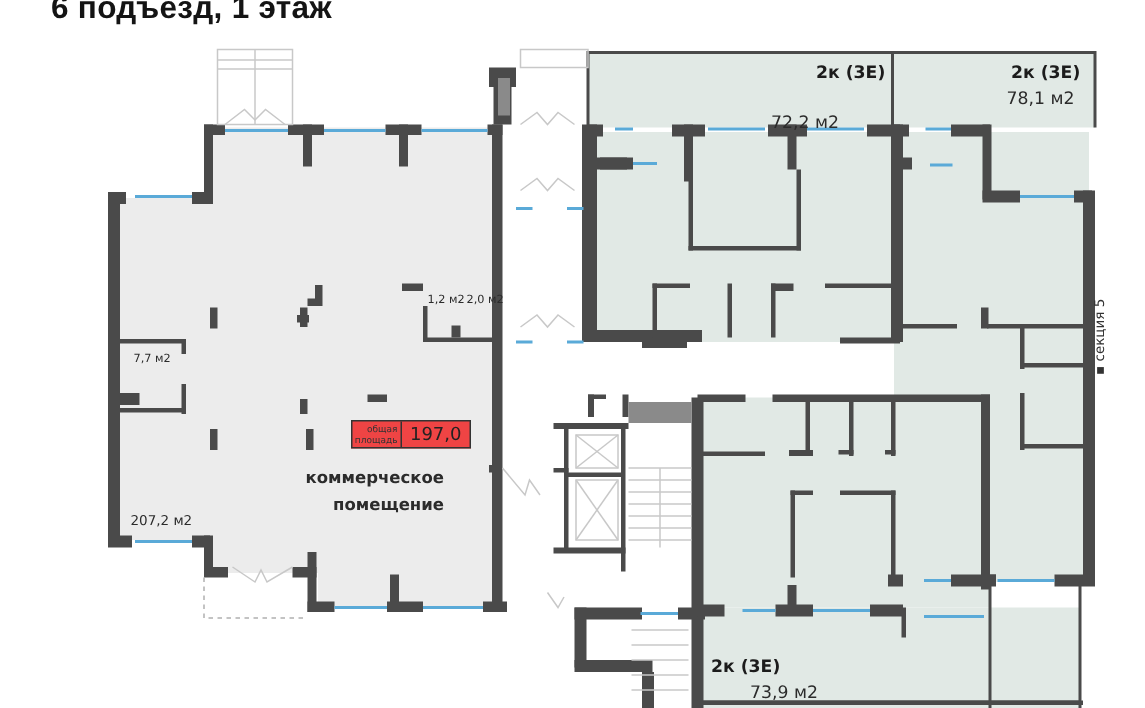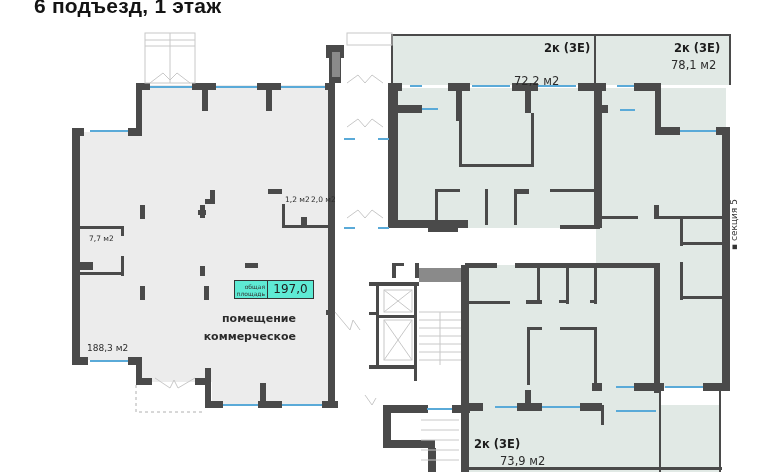--- a/index.html
+++ b/index.html
@@ -4,21 +4,21 @@
 <style>
   html, body { margin: 0; padding: 0; background: #ffffff; }
   body { width: 763px; height: 472px; overflow: hidden; position: relative; font-family: "DejaVu Sans", sans-serif; }
   .title { position: absolute; left: 34px; top: -6px; font-family: "Liberation Sans", sans-serif; font-weight: bold; font-size: 21px; color: #141414; letter-spacing: 0.2px; }
   svg { position: absolute; left: 0; top: 0; }
   .lbl { position: absolute; font-family: "DejaVu Sans", sans-serif; color: #2b2b2b; white-space: nowrap; }
   .apt-type { font-weight: bold; font-size: 11.5px; color: #1c1c1c; }
   .apt-area { font-size: 11.5px; color: #2b2b2b; }
   .small { font-size: 7.5px; color: #2b2b2b; }
   .comm { font-weight: bold; font-size: 11px; color: #2b2b2b; text-align: right; line-height: 18px; }
-  .area-box { position: absolute; left: 234px; top: 280px; width: 80px; height: 19px; border: 1px solid #333; box-sizing: border-box; display: flex; background: #5eead4; }
+  .area-box { position: absolute; left: 234px; top: 280px; width: 80px; height: 19px; border: 1px solid #333; box-sizing: border-box; display: flex; background: #ef4444; }
   .area-box .cap { width: 33px; border-right: 1px solid #333; font-size: 6px; line-height: 7px; text-align: right; padding: 2px 2px 0 0; box-sizing: border-box; color: #333; }
   .area-box .val { flex: 1; font-size: 12px; line-height: 17px; text-align: center; color: #222; }
   .section { position: absolute; left: 729px; top: 250px; transform: rotate(-90deg); transform-origin: left top; font-size: 9px; color: #333; white-space: nowrap; }
 </style>
 </head>
 <body>
 
 <div class="title">6 подъезд, 1 этаж</div>
 
 <svg width="763" height="472" viewBox="0 0 763 472">
@@ -273,25 +273,25 @@
 
 <div class="area-box">
   <div class="cap">
     <div>общая</div>
     <div>площадь</div>
   </div>
   <div class="val">197,0</div>
 </div>
 
 <div class="lbl comm" style="left:190px; top:310px; width:106px;">
+  <div>коммерческое</div>
   <div>помещение</div>
-  <div>коммерческое</div>
 </div>
 
-<div class="lbl" style="left:87px; top:343px; font-size:9px;">188,3 м2</div>
+<div class="lbl" style="left:87px; top:343px; font-size:9px;">207,2 м2</div>
 
 <div class="lbl apt-type" style="left:544px; top:41px;">2к (3Е)</div>
 <div class="lbl apt-area" style="left:514px; top:58px;margin-top:16px;">72,2 м2</div>
 
 <div class="lbl apt-type" style="left:674px; top:41px;">2к (3Е)</div>
 <div class="lbl apt-area" style="left:671px; top:58px;">78,1 м2</div>
 
 <div class="lbl apt-type" style="left:474px; top:437px;">2к (3Е)</div>
 <div class="lbl apt-area" style="left:500px; top:454px;">73,9 м2</div>
 

